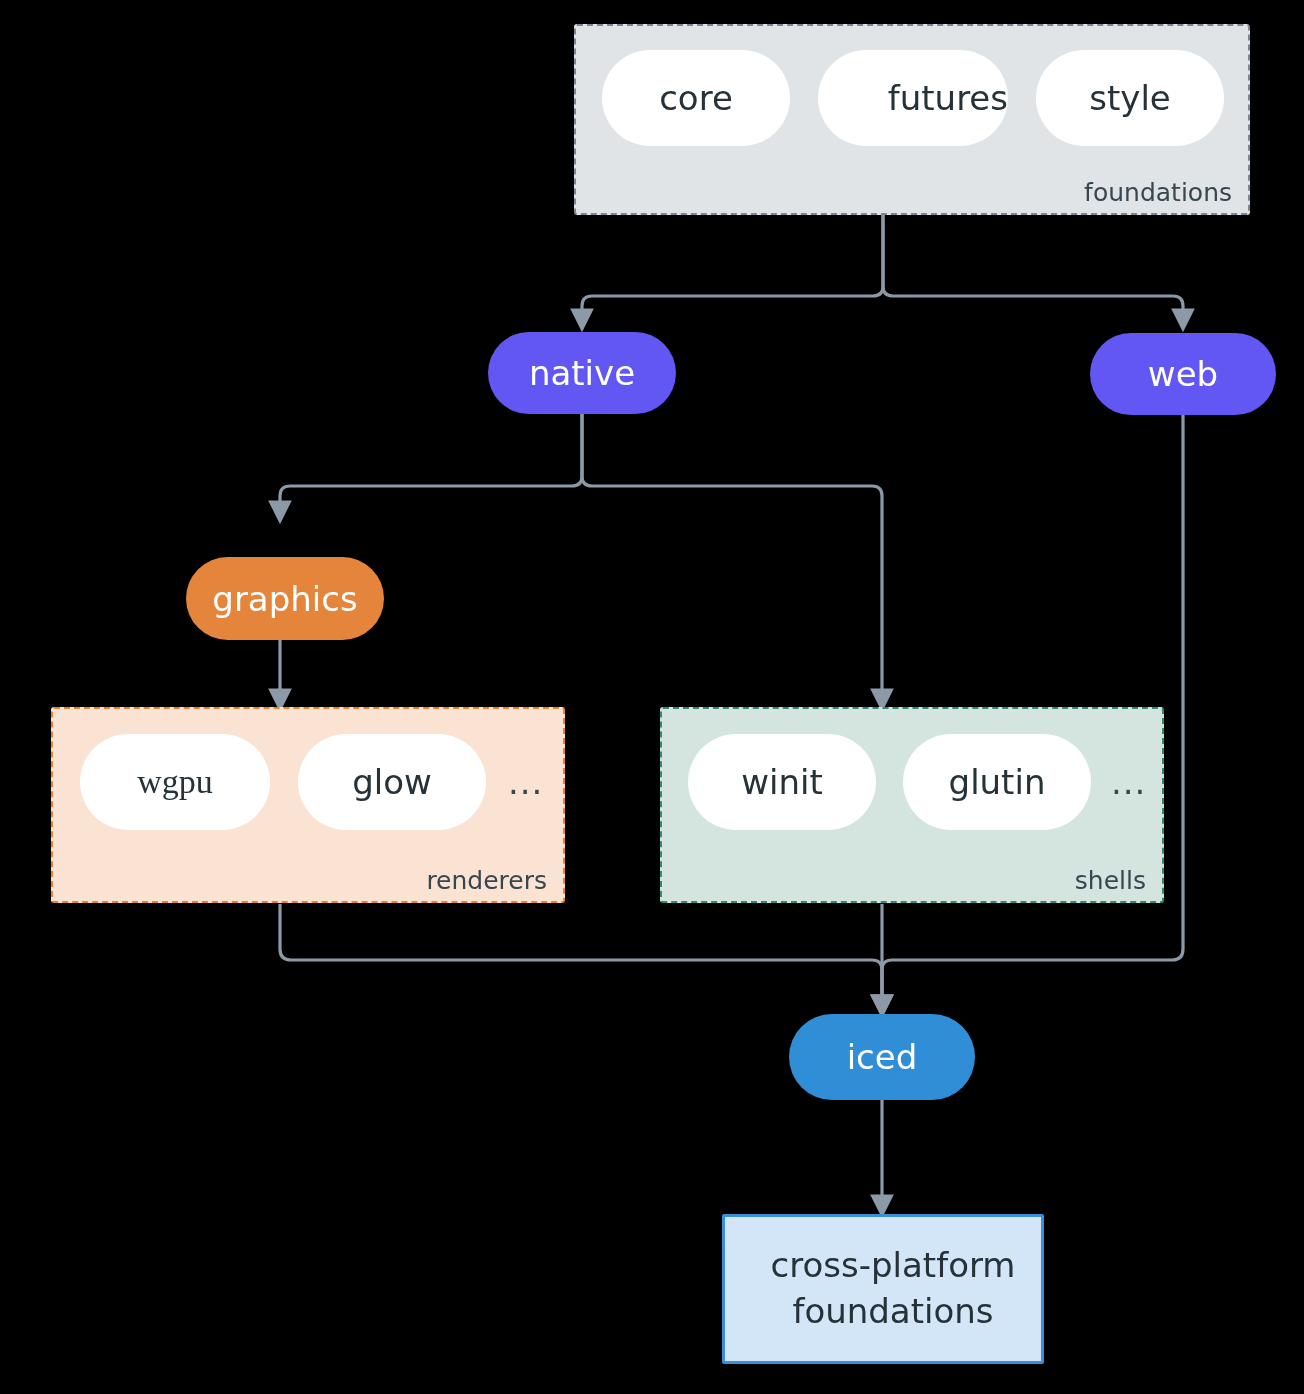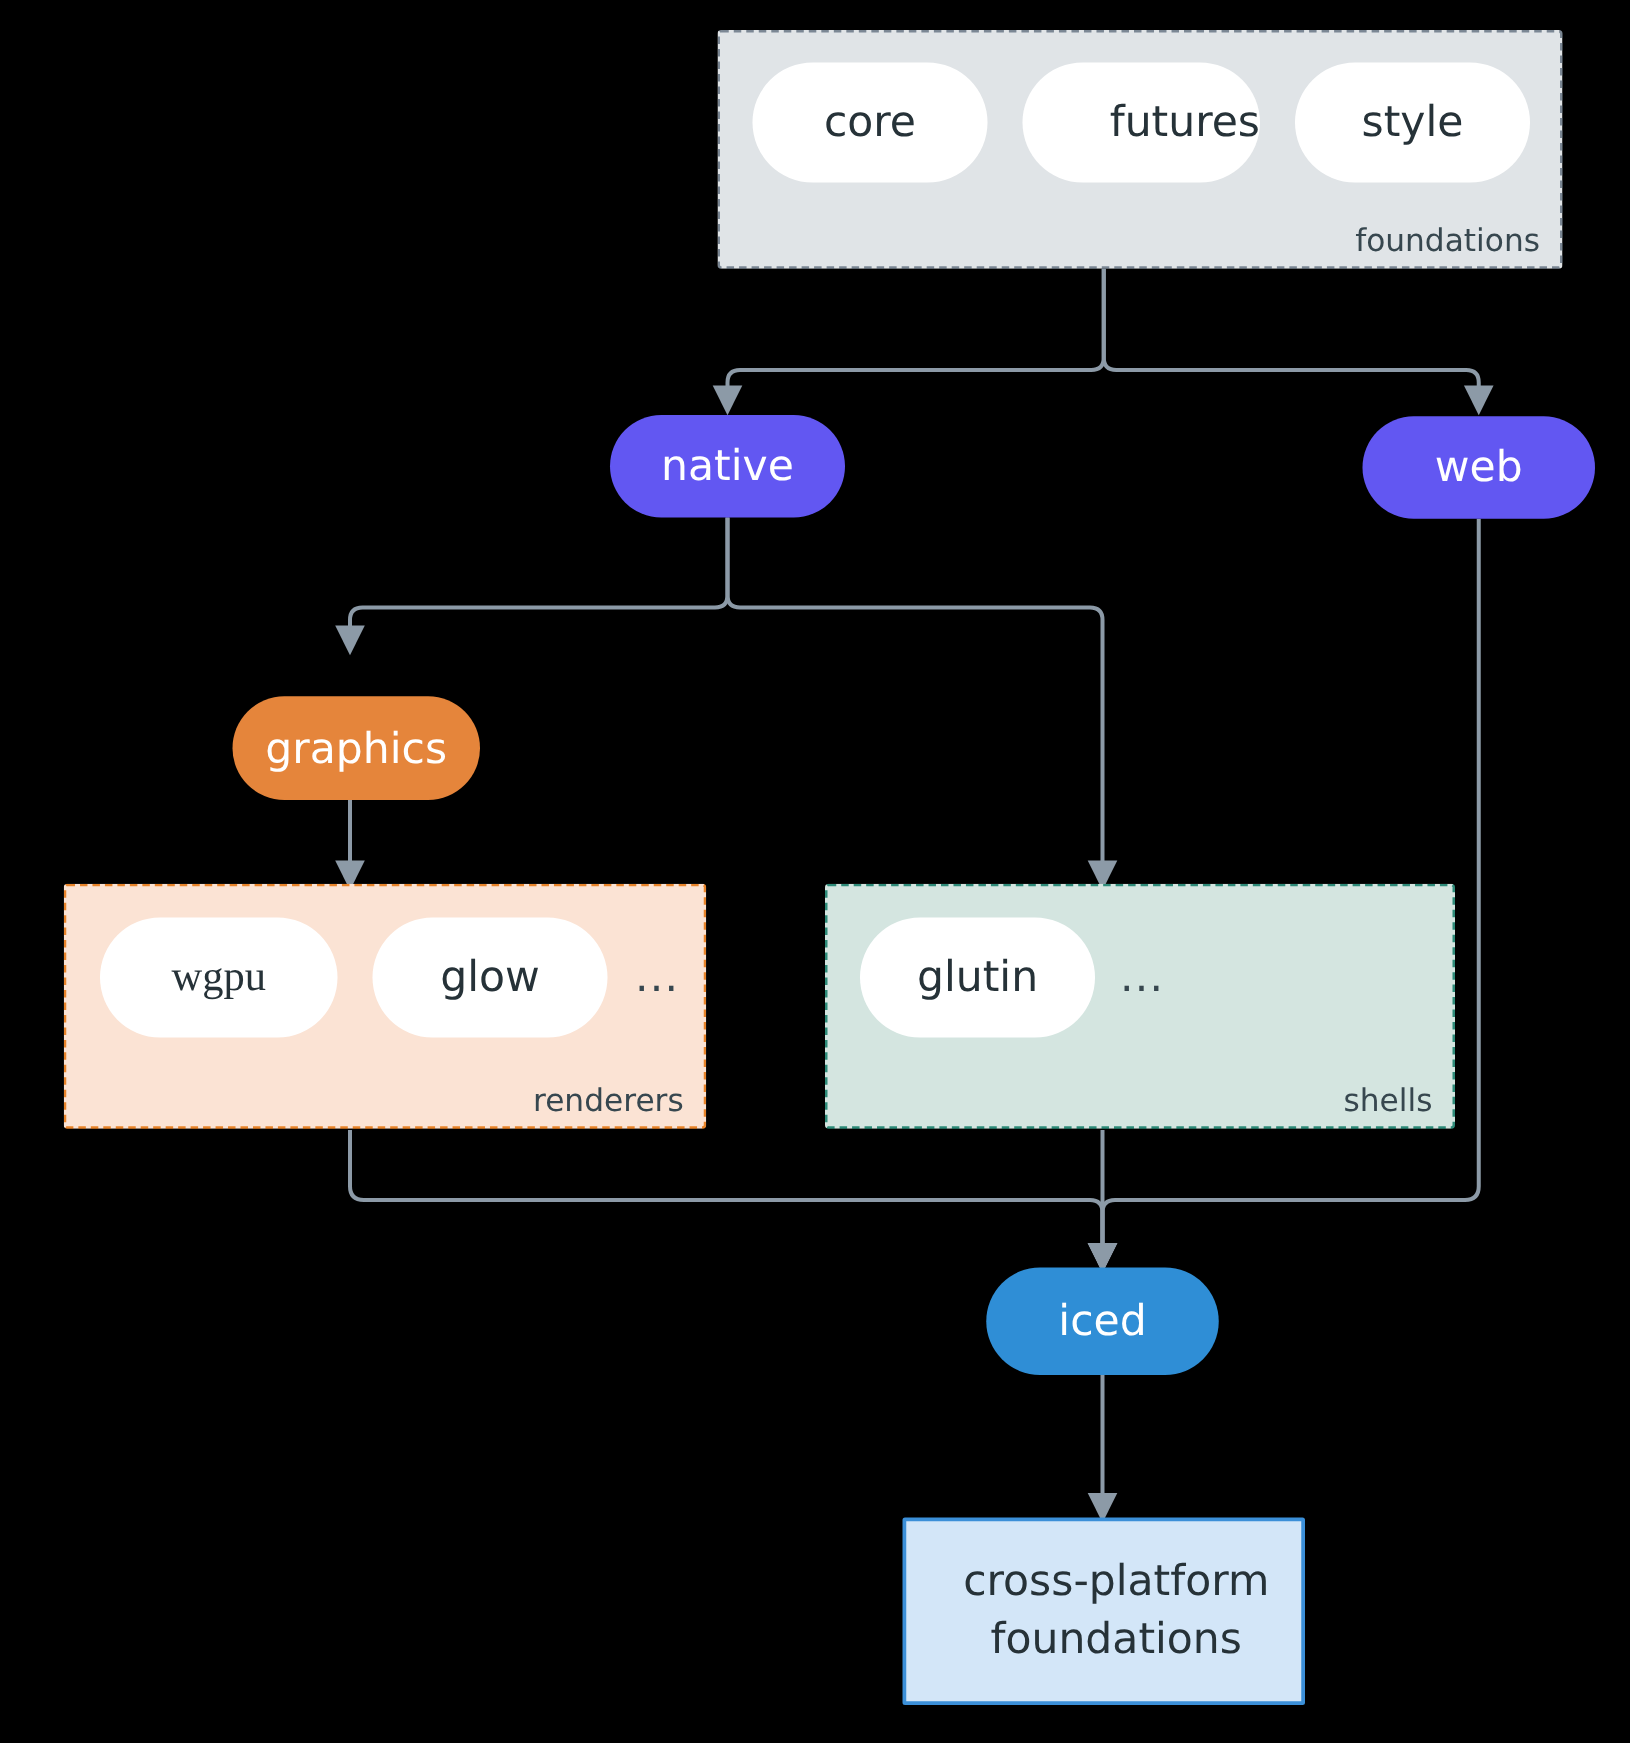--- a/index.html
+++ b/index.html
@@ -161,20 +161,23 @@
         <span>glow</span>
       </div>
       <div class="ellipsis" style="height:96px;">...</div>
     </div>
     <div class="group-label">renderers</div>
   </div>
 
   <div class="group" style="left:632px; top:707px; width:504px; height:196px;
               background:#d4e5e0; border:2px dashed #2e8b79; border-radius:3px;">
     <div class="group-items" style="left:26px; top:25px;">
+      <div class="leaf-pill" style="width:188px; height:96px; margin-right:27px;">
+        <span>winit</span>
+      </div>
       <div class="leaf-pill" style="width:188px; height:96px; margin-right:20px;">
         <span>glutin</span>
       </div>
       <div class="ellipsis" style="height:96px;">...</div>
     </div>
     <div class="group-label">shells</div>
   </div>
 
   <div class="node pill" style="left:789px; top:1014px; width:186px; height:86px; background:#2f8ed6;">
     <span>iced</span>

